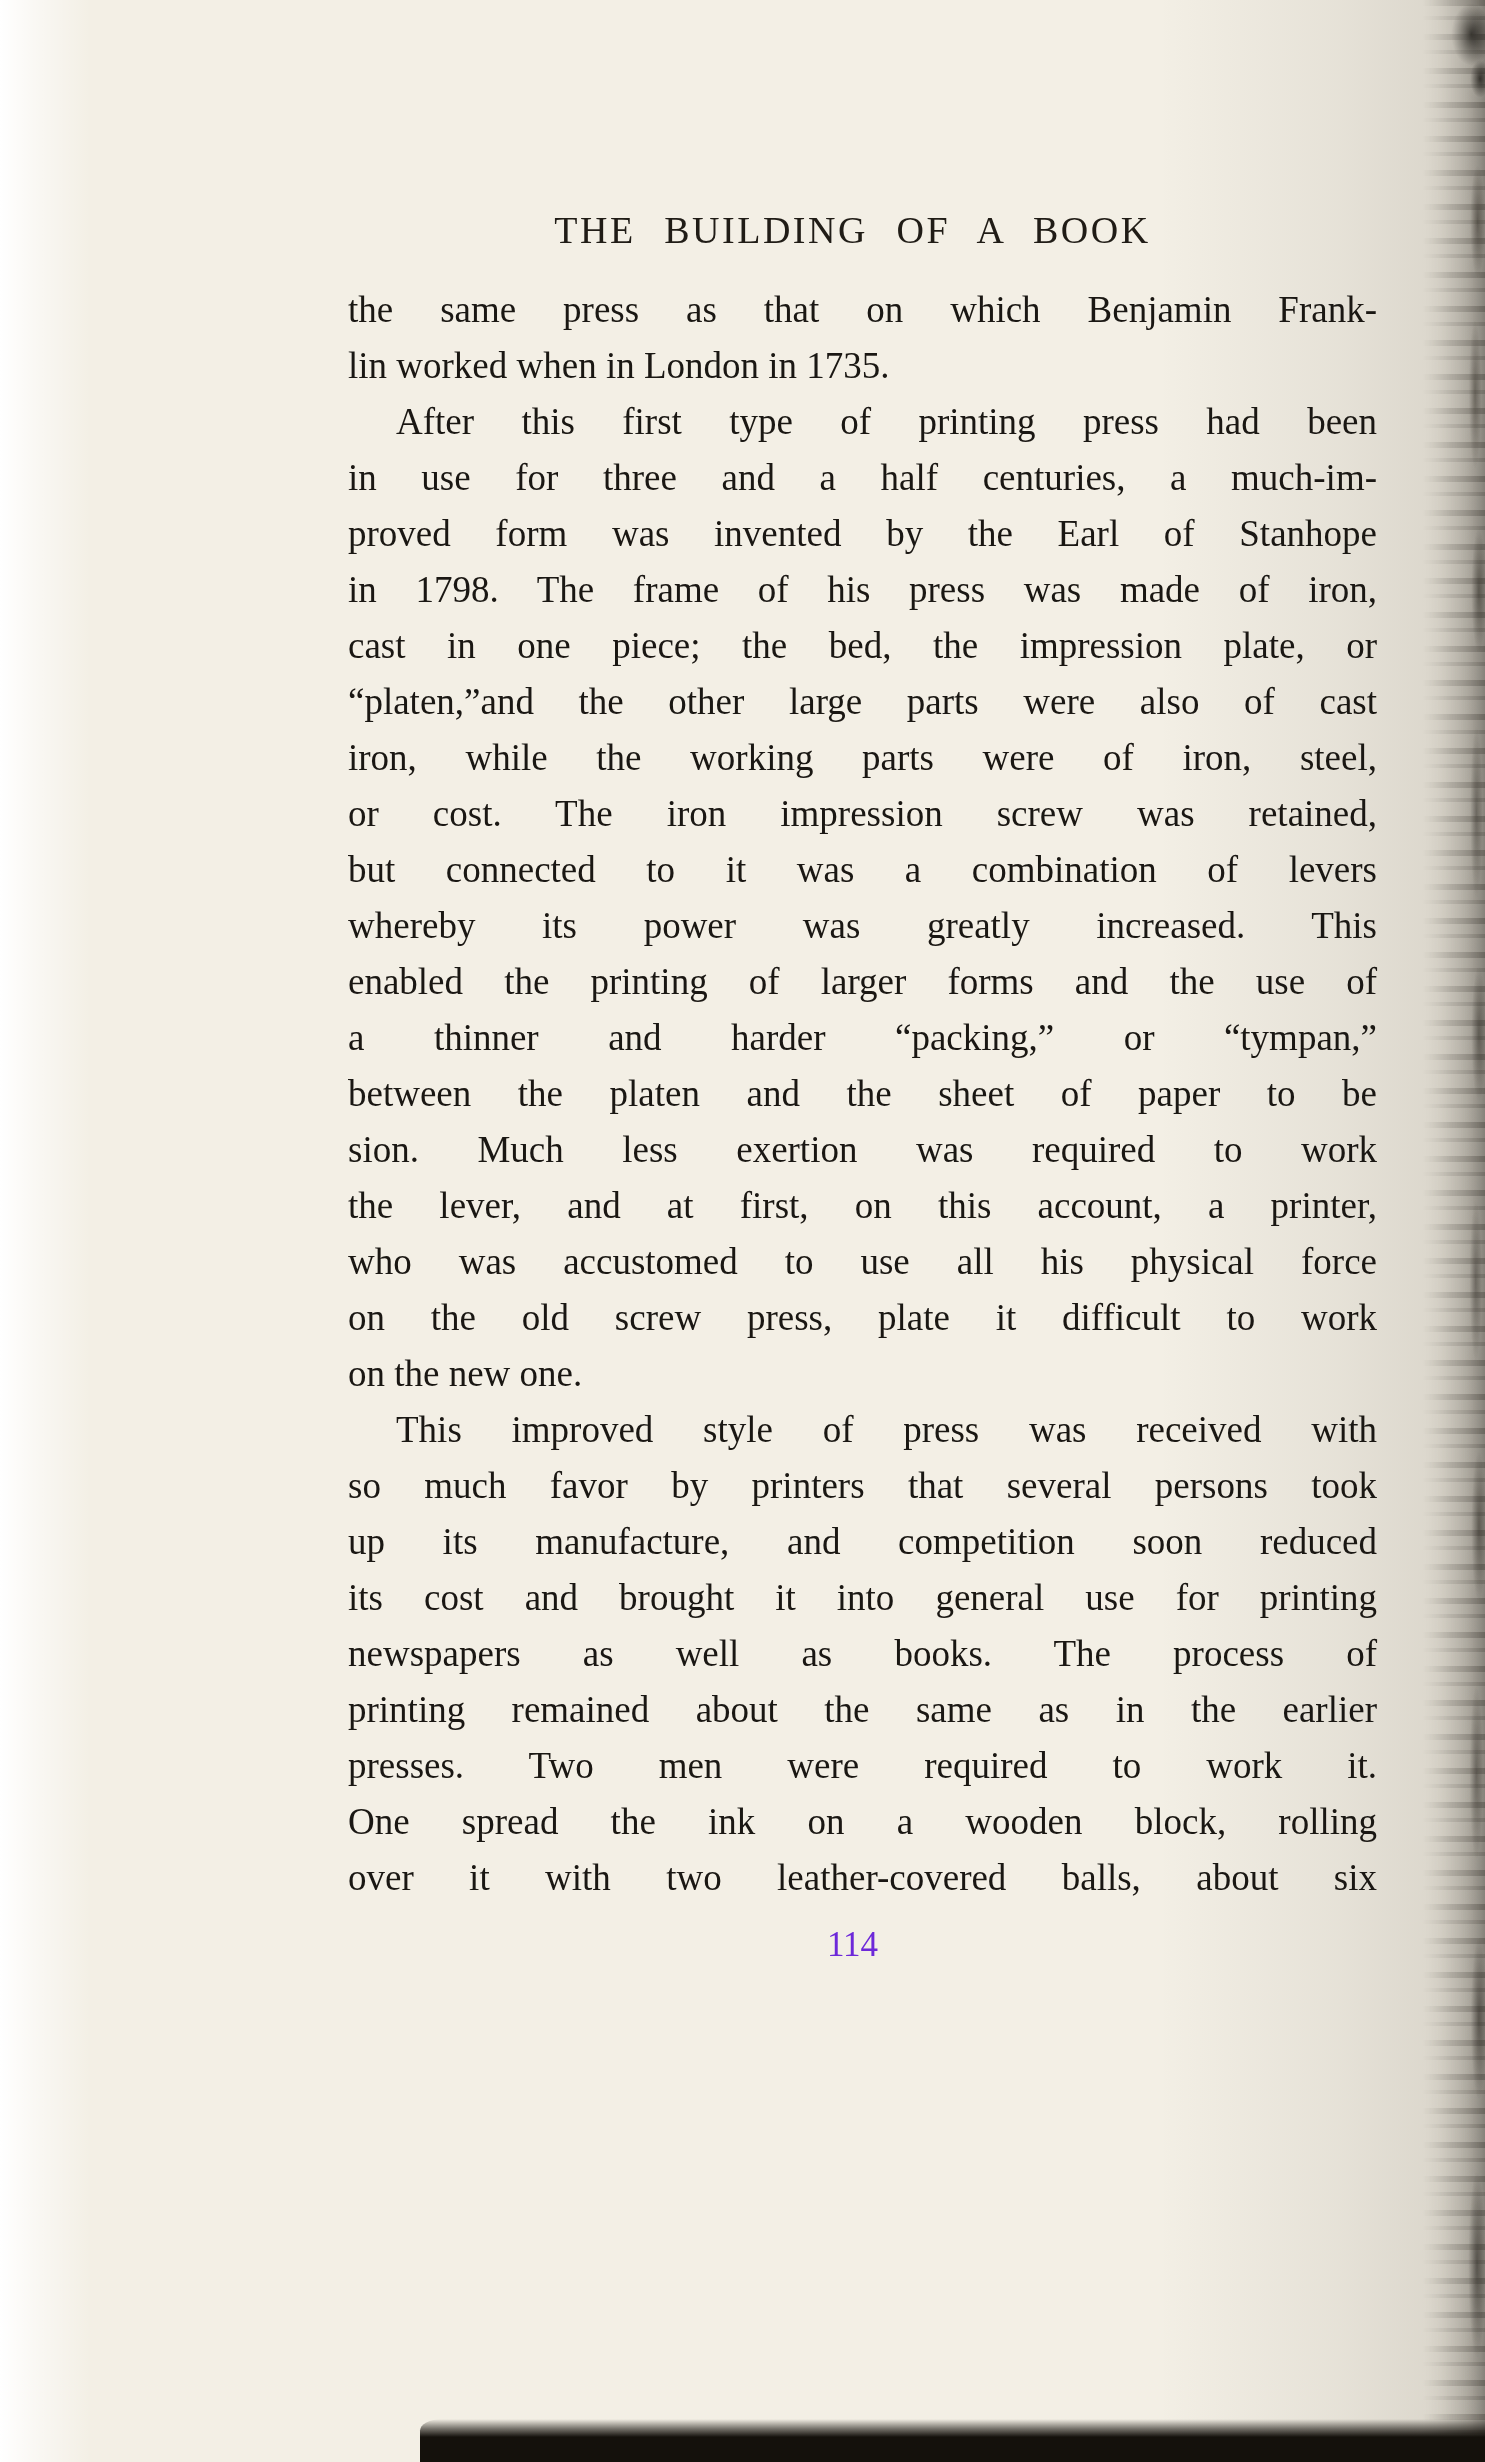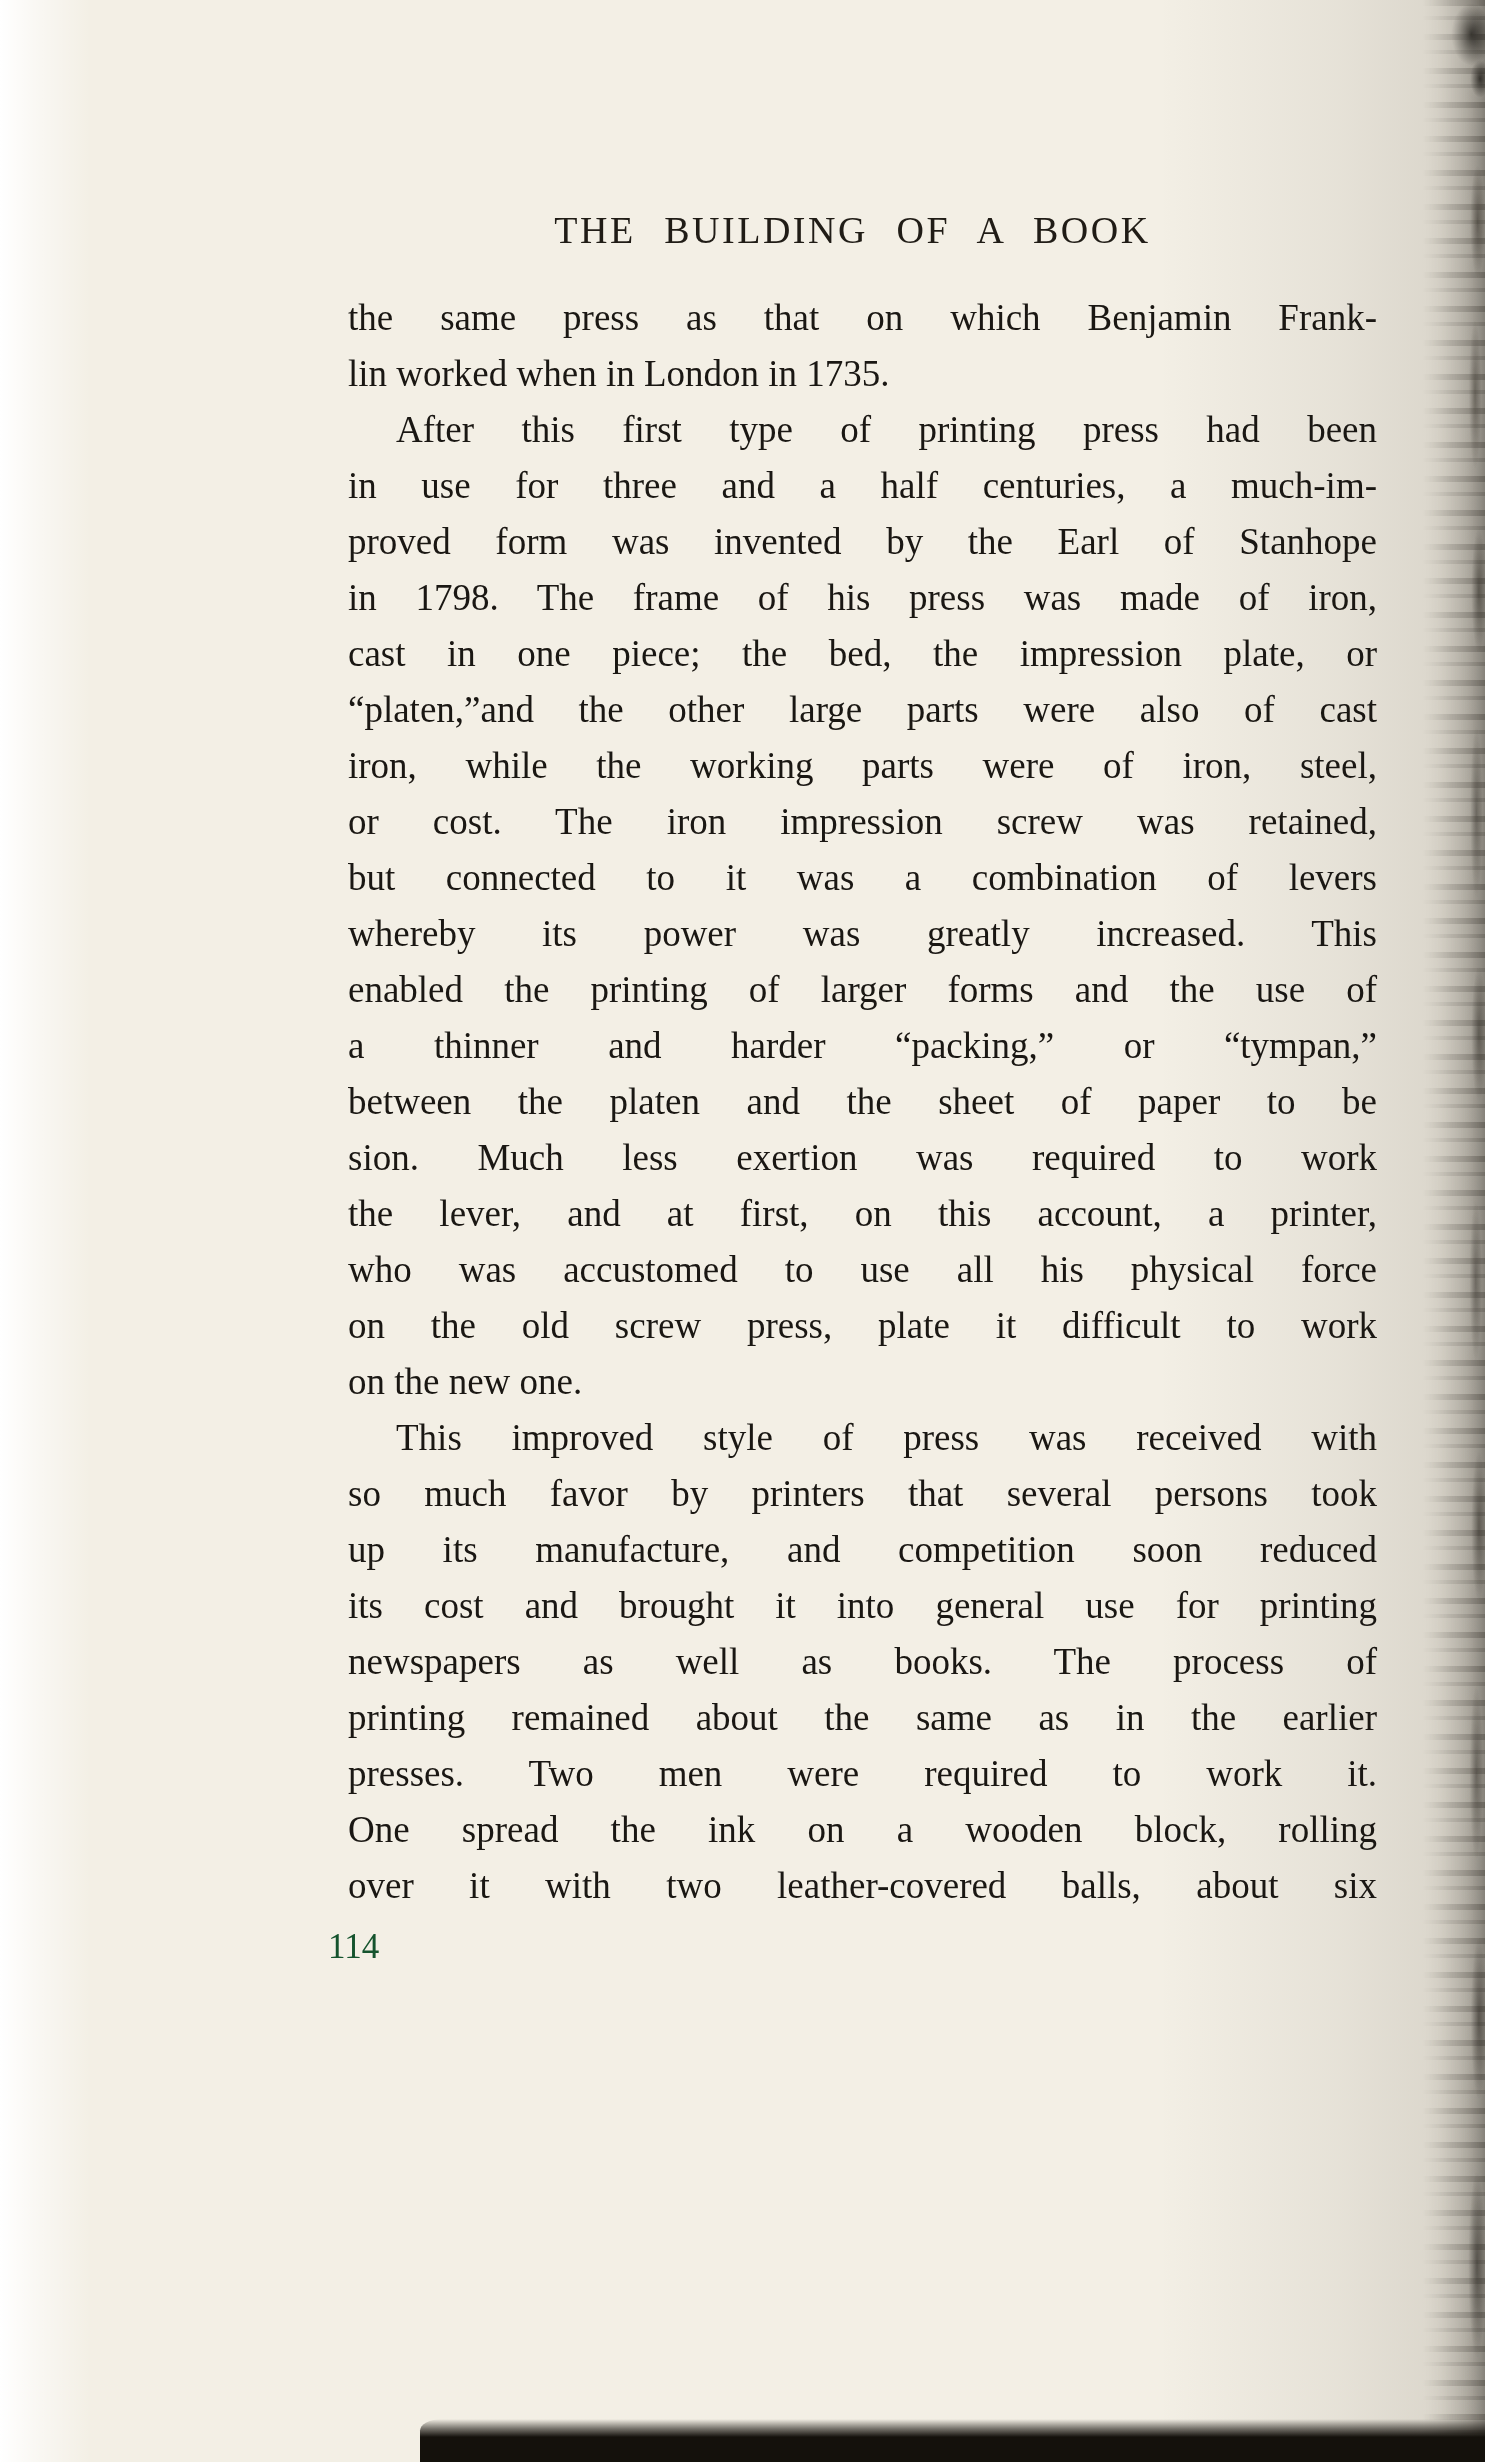--- a/index.html
+++ b/index.html
@@ -30,43 +30,44 @@
     position: absolute;
     left: 328px;
     width: 1049px;
     top: 208px;
   }
   .running-header {
     text-align: center;
     font-size: 38px;
     letter-spacing: 2.5px;
     word-spacing: 16.6px;
-    margin-bottom: 38px;
+    margin-bottom: 30px;
     color: #201c16;
   }
   .page-body {
     font-size: 37px;
     line-height: 56px;
   }
   .line {
     text-align: justify;
     text-align-last: justify;
     white-space: normal;
     margin-left: 20px;
   }
   .line.last {
     text-align-last: left;
   }
   .line.indent {
     text-indent: 48px;
   }
   .page-number {
+    text-align: center;
     font-size: 35px;
-    margin-top: 13px;
-    color: #14532d;
+    margin-top: 19px;
+    color: #6d28d9;
   }
   
   .edge-right {
     position: absolute;
     top: 0;
     right: 0;
     width: 62px;
     height: 100%;
     pointer-events: none;
     background-image:

